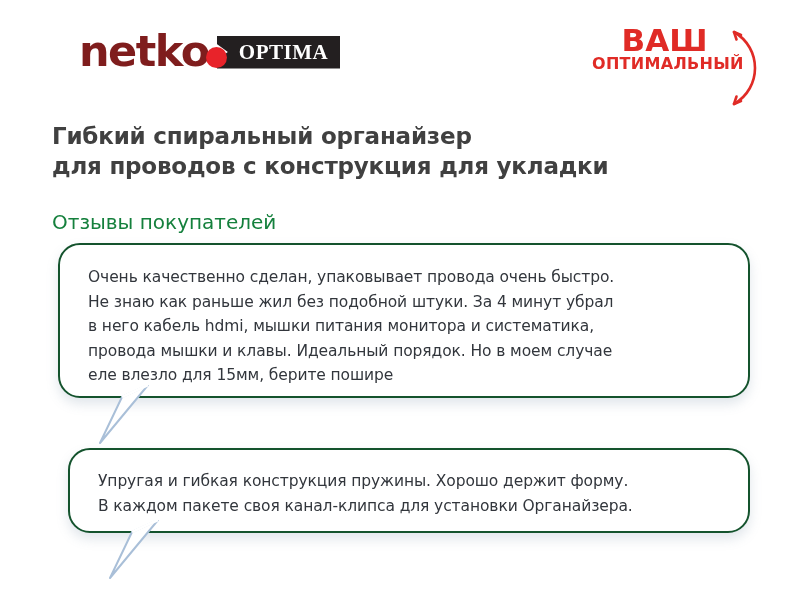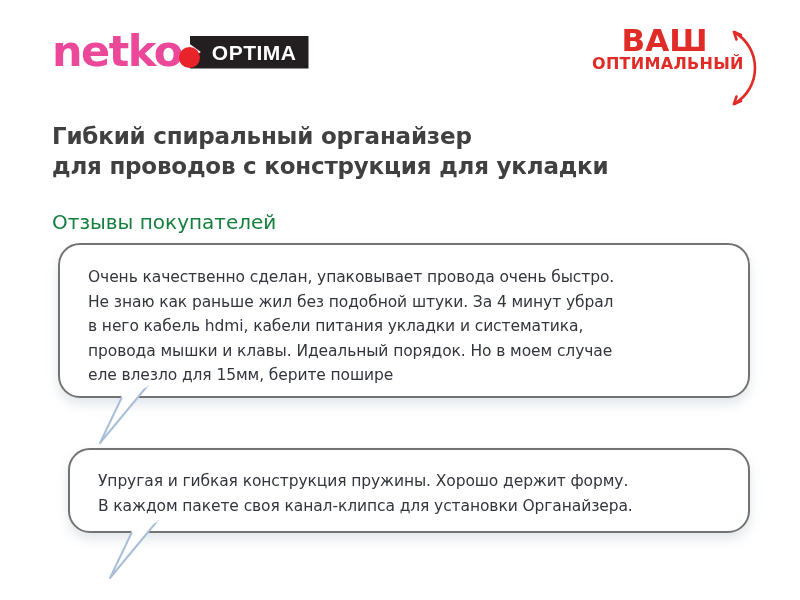--- a/index.html
+++ b/index.html
@@ -38,24 +38,25 @@
     top: 26px;
     height: 52px;
     display: flex;
     align-items: center;
   }
   .brand-netko {
     font-family: "DejaVu Sans", sans-serif;
     font-weight: 700;
     font-size: 43px;
     letter-spacing: -1.5px;
-    color: #ec4899;
+    color: #7f1d1d;
     line-height: 1;
     position: relative;
     top: -1px;
+    margin-left: 27px;
   }
   .brand-dot {
     width: 21px;
     height: 21px;
     border-radius: 50%;
     background: #e8232a;
     margin-left: -3px;
     margin-right: 0px;
     position: relative;
     top: 5px;
@@ -72,21 +73,21 @@
     height: 33px;
     background: #231f20;
     padding: 0 12px 0 22px;
     display: flex;
     align-items: center;
     
     clip-path: polygon(0% 0%, 100% 0%, 100% 100%, 0% 100%, 0% 74%, 11px 50%, 0% 26%);
   }
   .brand-optima-text {
     color: #ffffff;
-    font-family: Liberation Sans, sans-serif;
+    font-family: Liberation Serif, serif;
     font-weight: 700;
     font-size: 21px;
     letter-spacing: 0.5px;
     line-height: 1;
   }
 
   
   .choice-badge {
     position: absolute;
     right: 28px;
@@ -158,21 +159,21 @@
     position: absolute;
     left: 0;
     top: 0;
     width: 800px;
     height: 600px;
     pointer-events: none;
   }
   .bubble {
     position: absolute;
     background: #ffffff;
-    border: 2px solid #737373;
+    border: 2px solid #14532d;
     border-radius: 22px;
     box-shadow: 0 6px 12px rgba(120,140,165,0.22);
     pointer-events: auto;
     box-sizing: border-box;
   }
   .bubble-text {
     color: #32363c;
     font-family: "DejaVu Sans", sans-serif;
     font-weight: 400;
     font-size: 15.5px;
@@ -240,21 +241,21 @@
   </h1>
 
   <h2 class="section-heading">Отзывы покупателей</h2>
 
   <div class="reviews">
 
     <div class="bubble" id="bubble-1">
       <div class="bubble-text">
         <span class="b-line">Очень качественно сделан, упаковывает провода очень быстро.</span>
         <span class="b-line">Не знаю как раньше жил без подобной штуки. За 4 минут убрал</span>
-        <span class="b-line">в него кабель hdmi, кабели питания укладки и систематика,</span>
+        <span class="b-line">в него кабель hdmi, мышки питания монитора и систематика,</span>
         <span class="b-line">провода мышки и клавы. Идеальный порядок. Но в моем случае</span>
         <span class="b-line">еле влезло для 15мм, берите пошире</span>
       </div>
     </div>
     <svg class="bubble-tail" id="tail-1" viewBox="0 0 68 68">
       <path d="M52 0 L4 58 L26 12 Z" fill="#ffffff" stroke="#a9bfd8" stroke-width="2" stroke-linejoin="round"></path>
       <path d="M52 0 L26 12" stroke="#ffffff" stroke-width="3"></path>
     </svg>
 
     <div class="bubble" id="bubble-2">

